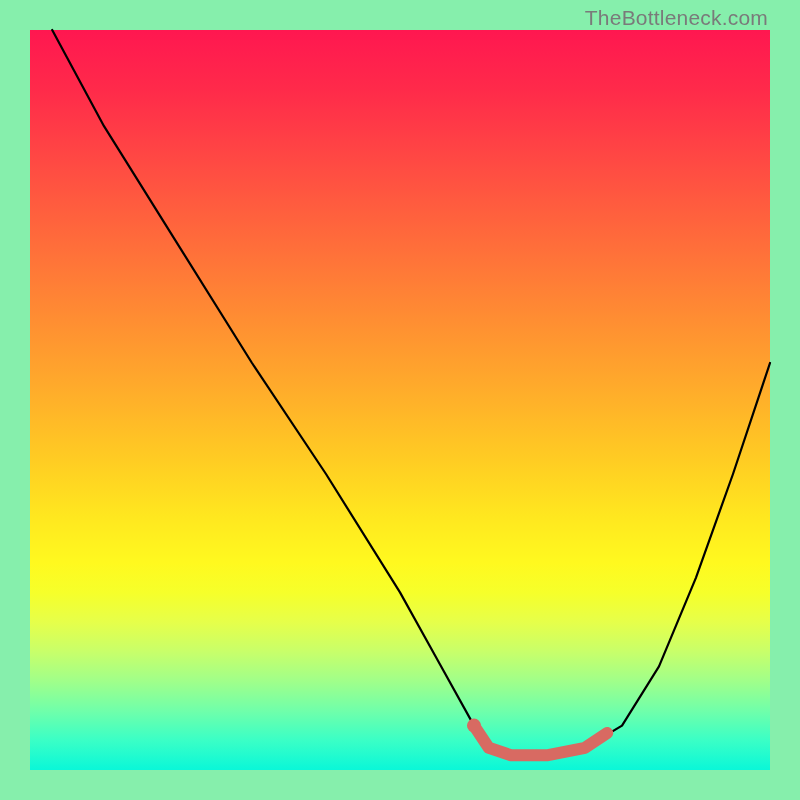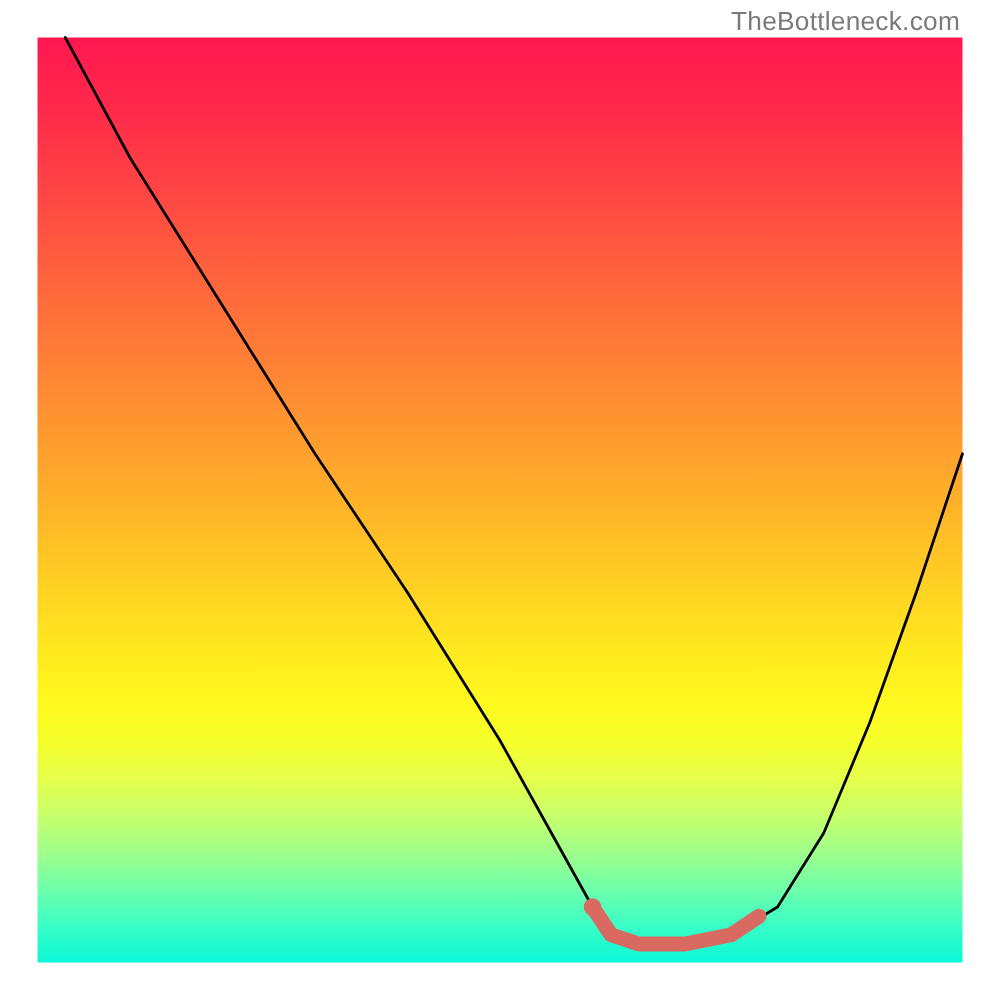--- a/index.html
+++ b/index.html
@@ -8,21 +8,21 @@
     width: 800px;
     height: 800px;
     background: #000;
     overflow: hidden;
     font-family: Arial, Helvetica, sans-serif;
   }
   .frame {
     position: relative;
     width: 800px;
     height: 800px;
-    background: #ffffff;
+    background: #86efac;
   }
   .plot-area {
     position: absolute;
     left: 30px;
     top: 30px;
     width: 740px;
     height: 740px;
     
     background: linear-gradient(
       to bottom,

